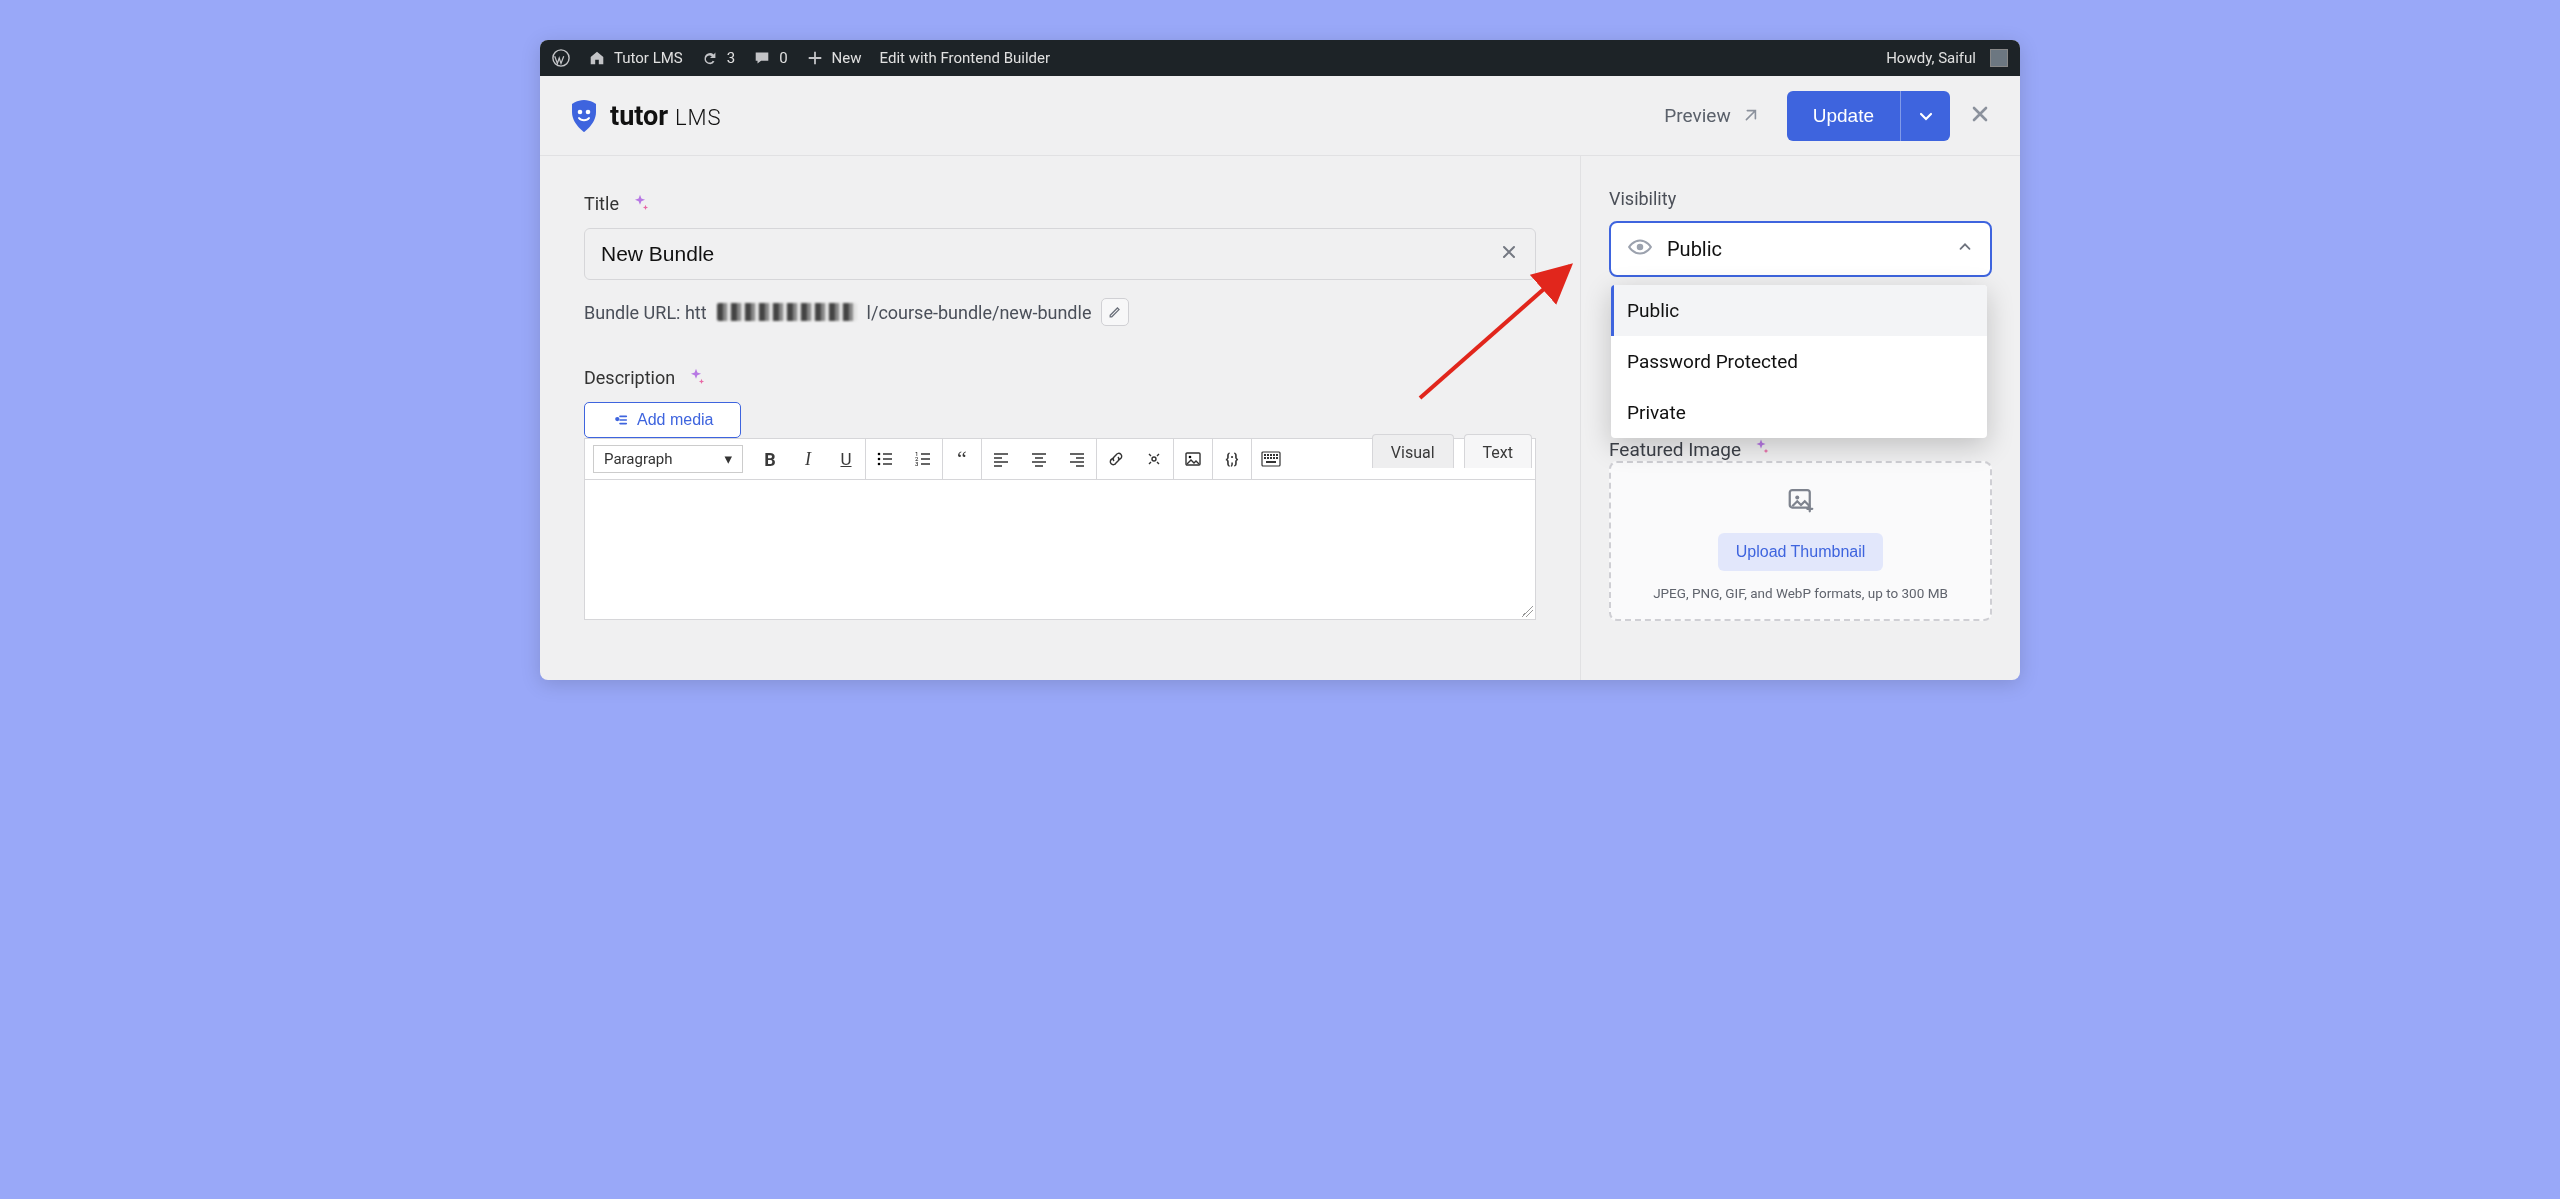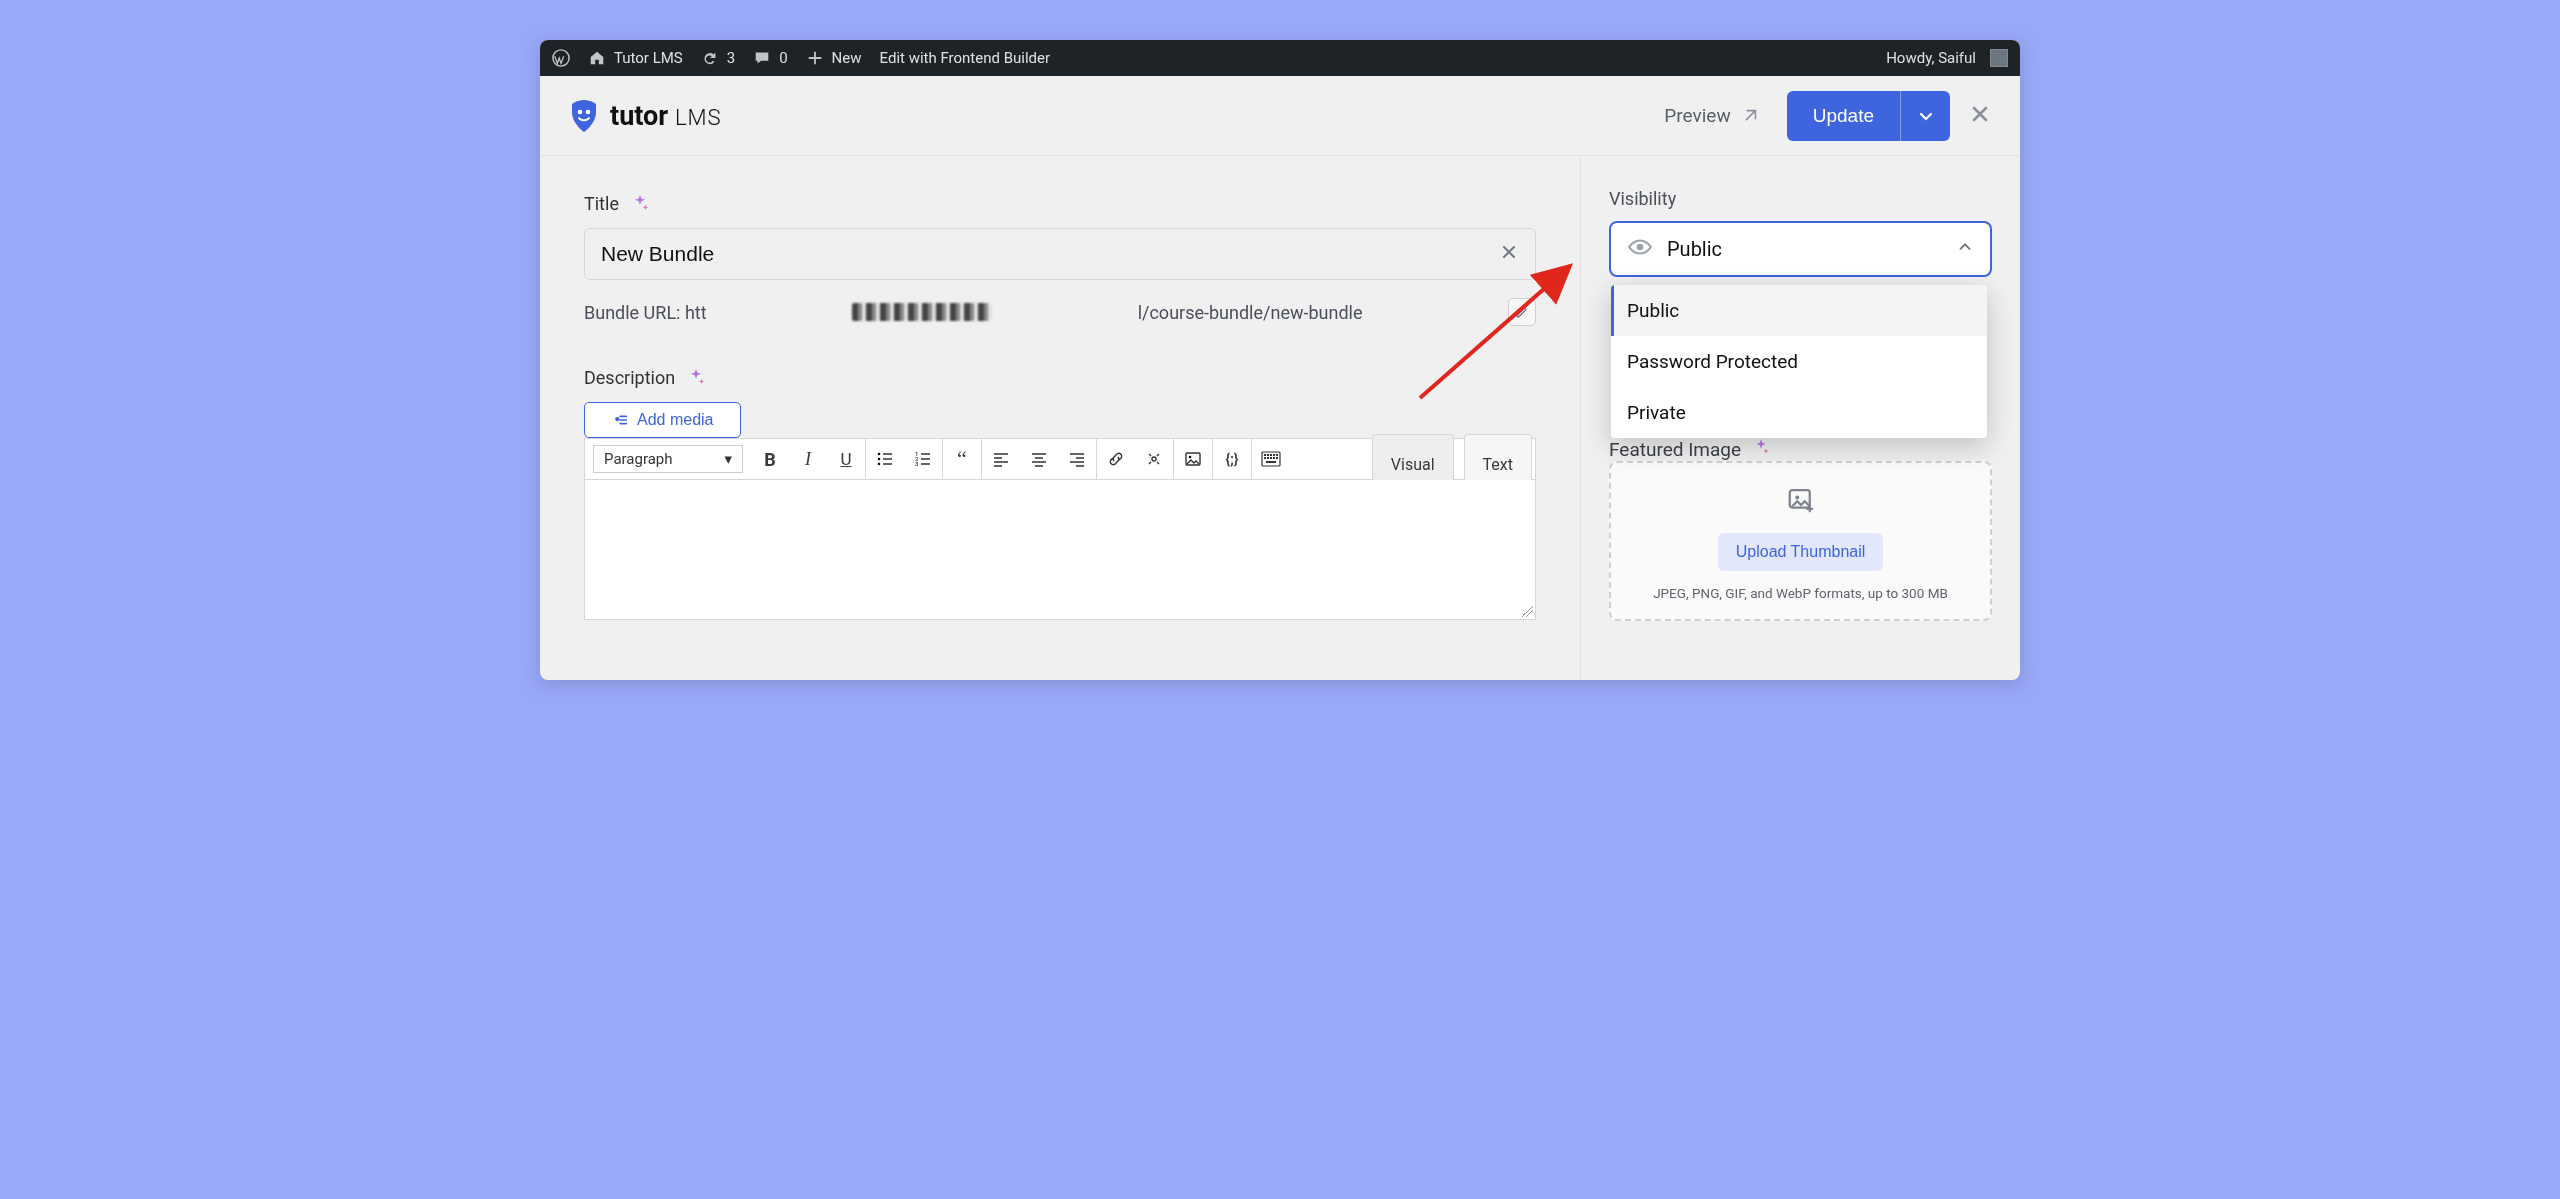--- a/index.html
+++ b/index.html
@@ -76,21 +76,21 @@
 
   .title-input-wrap {
     border:1px solid #d6d6d9; background:#f0f0f1; border-radius:6px;
     height:52px; display:flex; align-items:center; padding:0 16px; gap:10px;
   }
   .title-input-wrap input {
     border:none; outline:none; background:transparent; flex:1; font-size:21px; color:#111;
   }
   .clear-x { color:#70757f; }
 
-  .url-row { display:flex; align-items:center; gap:10px; color:#4a4f59; font-size:18px; margin-top:18px;justify-content:space-between;}
+  .url-row { display:flex; align-items:center; gap:10px; color:#4a4f59; font-size:18px; margin-top:18px;}
   .url-prefix { color:#4a4f59; }
   .url-blur {
     width:140px; height:18px;
     background: repeating-linear-gradient(90deg,#444 0 6px, #888 6px 10px, #e2e2e2 10px 14px);
     filter: blur(1px); border-radius:2px;
   }
   .url-suffix { color:#4a4f59; }
   .edit-url-btn {
     width:28px;height:28px;border:1px solid #d0d0d4;border-radius:5px;background:#f7f7f8;
     display:flex;align-items:center;justify-content:center;
@@ -101,21 +101,21 @@
   .add-media-btn {
     display:inline-flex; align-items:center; gap:8px;
     border:1px solid #3e64de; color:#3e64de; background:#fff;
     padding:8px 26px; border-radius:5px; font-size:16px; margin-bottom:0;
   }
 
   .editor-wrap { position:relative; margin-top:0; }
   .tabs { position:absolute; right:4px; top:-4px; display:flex; gap:10px; }
   .tab {
     border:1px solid #d6d6d9; border-bottom:none; background:#eeeeef;
-    padding:20px 18px 6px; border-radius:4px 4px 0 0; font-size:16px; color:#3a3a3a;
+    padding:8px 18px 6px; border-radius:4px 4px 0 0; font-size:16px; color:#3a3a3a;
   }
   .tab.inactive { background:#f6f6f7; }
   .toolbar {
     border:1px solid #d6d6d9; background:#fff; height:42px;
     display:flex; align-items:stretch;
   }
   .para-select {
     width:150px; border:1px solid #ccc; margin:6px 8px; display:flex; align-items:center;
     padding:0 10px; font-size:15px; color:#333; justify-content:space-between; background:#fff;
   }

